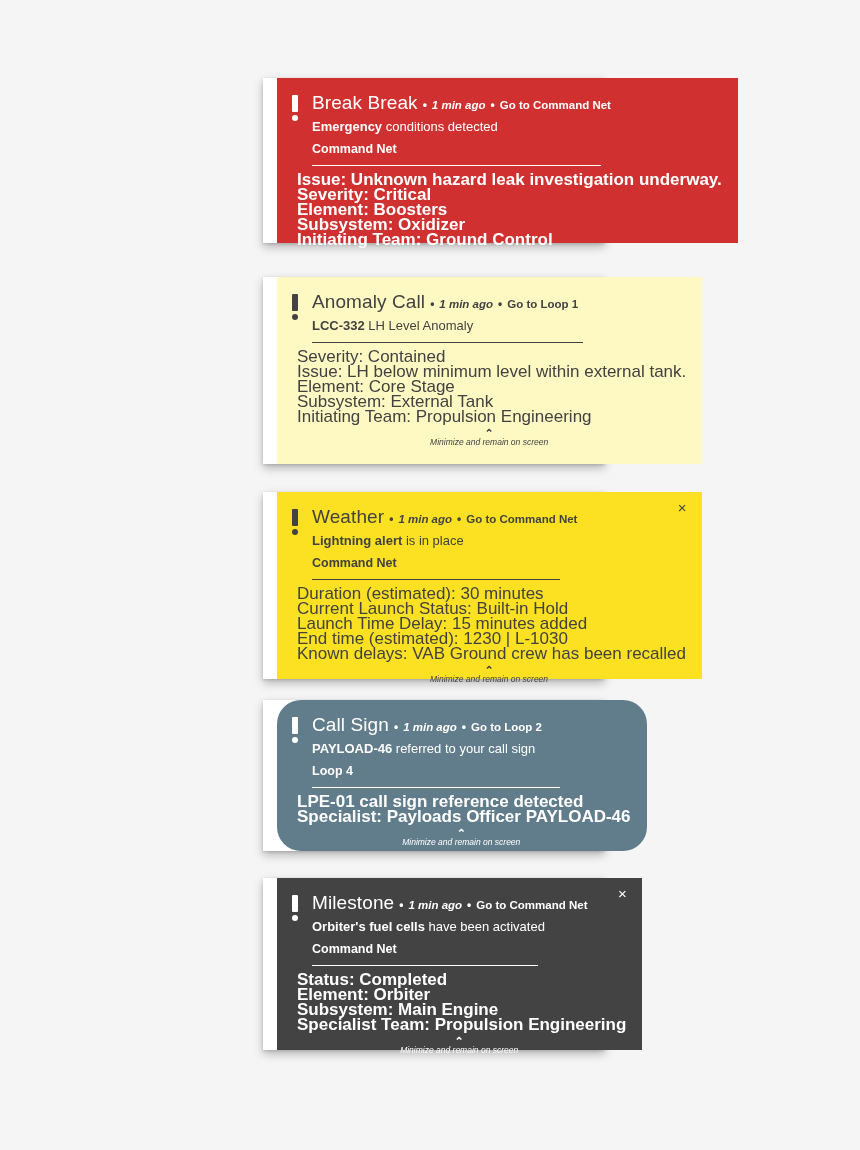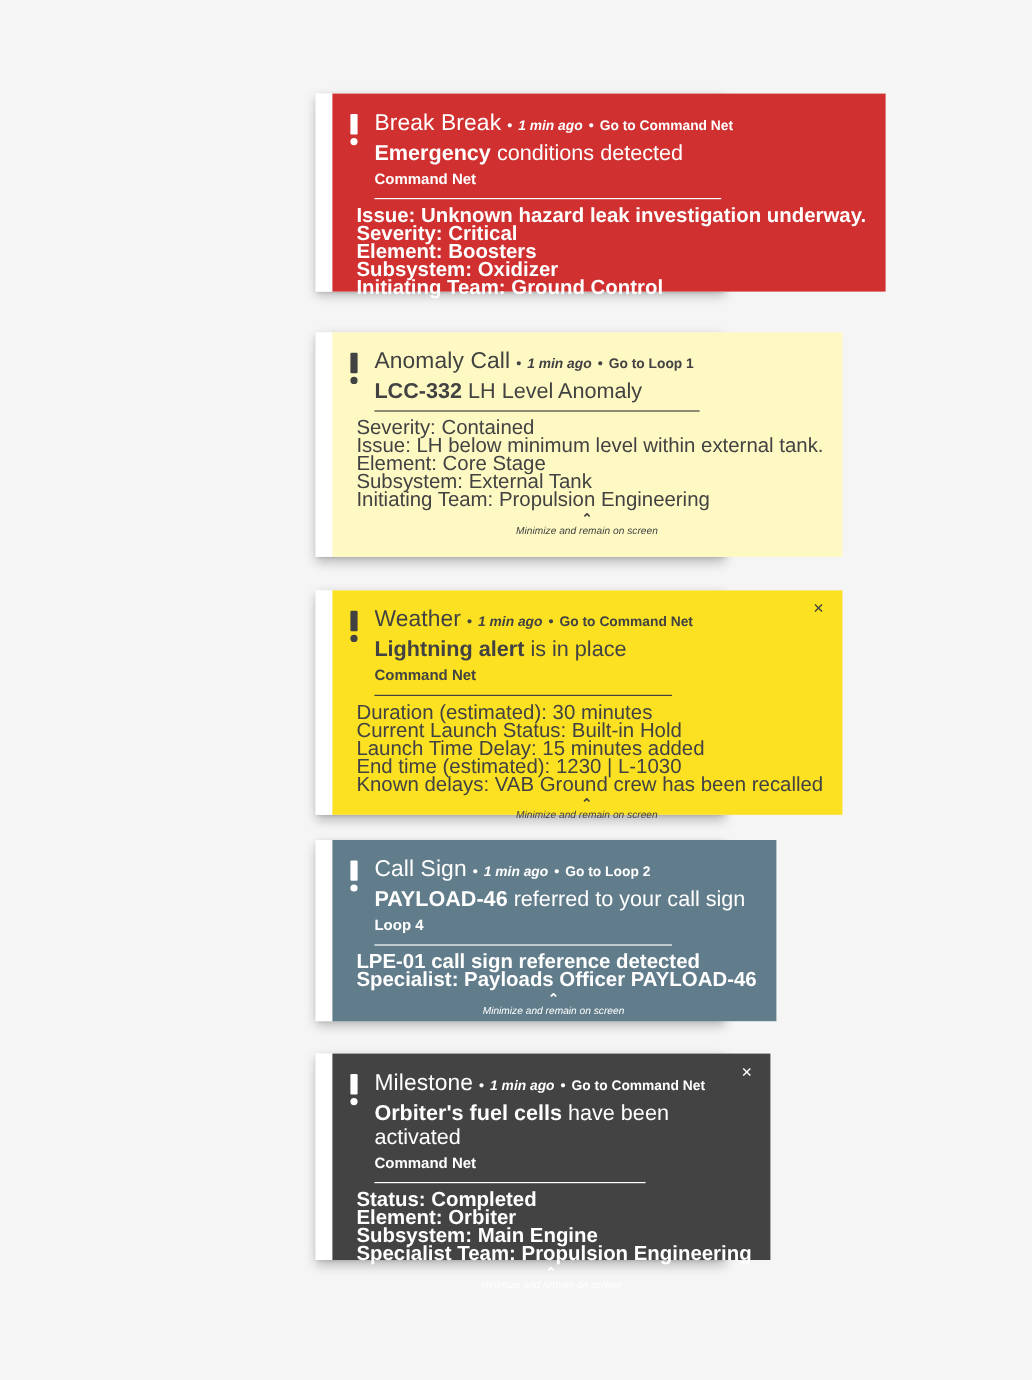--- a/index.html
+++ b/index.html
@@ -108,21 +108,21 @@
     line-height: 22px;
   }
   .goto {
     font-size: 11.5px;
     font-weight: 700;
     line-height: 22px;
     cursor: pointer;
   }
 
   .subject {
-    font-size: 18px;
+    font-size: 13px;
     line-height: 20px;
     margin-top: 1px;
     font-weight: 400;
   }
   .subject b { font-weight: 700; }
 
   .channel {
     font-size: 12.5px;
     font-weight: 700;
     line-height: 20px;
@@ -268,21 +268,21 @@
           <div>Known delays: VAB Ground crew has been recalled</div>
         </div>
         <div class="minimize">
           <span class="chev">⌃</span>
           <span class="min-label">Minimize and remain on screen</span>
         </div>
       </div>
     </div>
     <div class="card" style="top: 700px; height: 151px;">
       <div class="card-edge"></div>
-      <div class="card-body" style="background: rgb(97, 125, 139); color: rgb(255, 255, 255);">
+      <div class="card-body" style="background: rgb(97, 125, 139); color: rgb(255, 255, 255); border-radius: 24px;">
         <div class="head-row">
           <div class="bang">
             <div class="bar" style="background: rgb(255, 255, 255);"></div>
             <div class="dot" style="background: rgb(255, 255, 255);"></div>
           </div>
           <div class="head-text">
             <div class="title-line">
               <span class="cat-title">Call Sign</span>
               <span class="sep-dot">•</span>
               <span class="ago">1 min ago</span>

